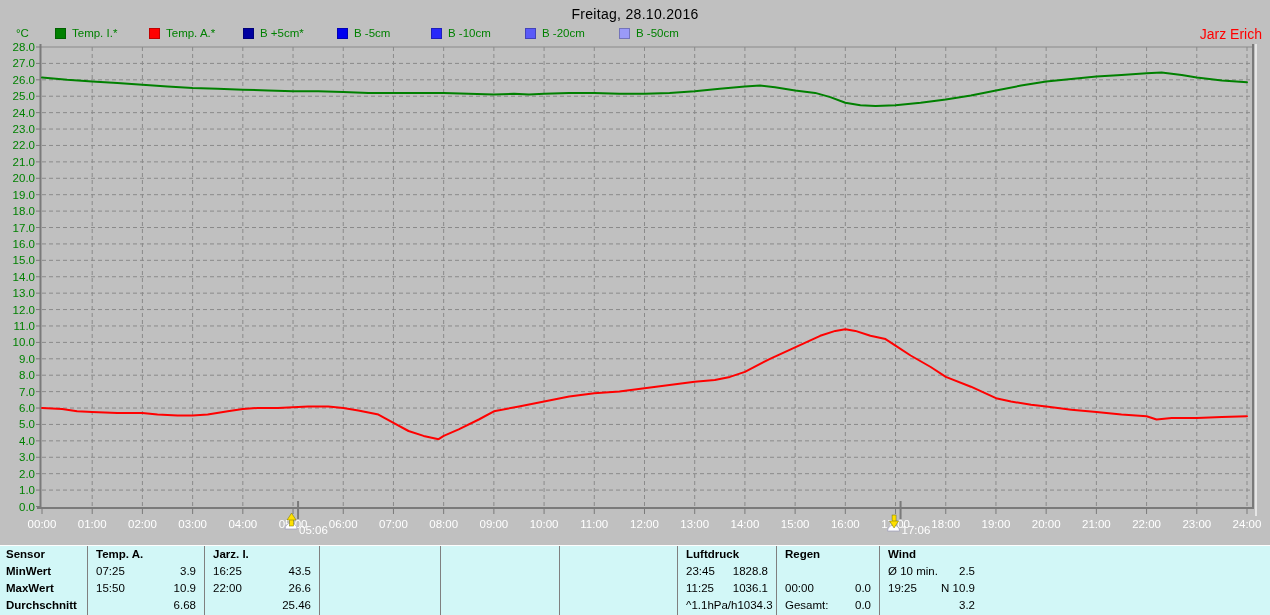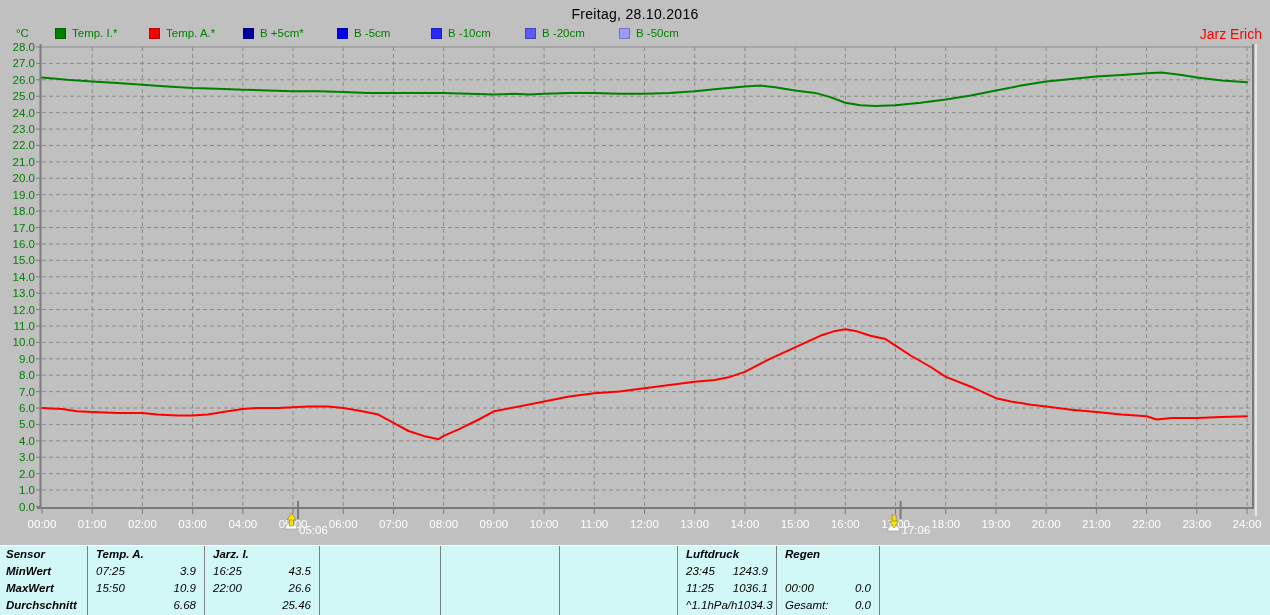--- a/index.html
+++ b/index.html
@@ -31,21 +31,21 @@
   .table-panel{
     position:absolute;left:0;top:545px;width:1270px;height:70px;
     background:#d2f7f7;border-top:1px solid #fdfdfd;
     display:flex;box-sizing:border-box;
   }
   .tcol{box-sizing:border-box;flex:0 0 auto;}
   .tcol.sep{border-right:1px solid #808080;}
   .trow{
     height:17px;line-height:17px;font-size:11.5px;color:#000;
     display:flex;justify-content:space-between;
-    padding:0 8px 0 8px;white-space:nowrap;overflow:hidden;font-style:italic;
+    padding:0 8px 0 8px;white-space:nowrap;overflow:hidden;
   }
   .trow .tl{text-align:left;}
   .trow .tr{text-align:right;margin-left:auto;}
   .trow.th{font-weight:bold;flex-direction:column;}
   .rowlabel{font-weight:bold;padding-left:6px;}
   .tcol-wind .trow{width:103px;box-sizing:border-box;}
 </style>
 </head>
 <body>
 
@@ -364,21 +364,21 @@
         <span class="tr"></span>
       </div>
     </div>
     <div class="tcol sep" style="width: 99px;">
       <div class="trow th">
         <span class="tl">Luftdruck</span>
         <span class="tr">hPa</span>
       </div>
       <div class="trow">
         <span class="tl">23:45</span>
-        <span class="tr">1243.9</span>
+        <span class="tr">1828.8</span>
       </div>
       <div class="trow">
         <span class="tl">11:25</span>
         <span class="tr">1036.1</span>
       </div>
       <div class="trow">
         <span class="tl">^1.1hPa/h</span>
         <span class="tr">1034.3</span>
       </div>
     </div>
@@ -391,15 +391,33 @@
         <span class="tl"></span>
         <span class="tr"></span>
       </div>
       <div class="trow">
         <span class="tl">00:00</span>
         <span class="tr">0.0</span>
       </div>
       <div class="trow">
         <span class="tl">Gesamt:</span>
         <span class="tr">0.0</span>
+      </div>
+    </div>
+    <div class="tcol tcol-wind" style="width: 390px;">
+      <div class="trow th">
+        <span class="tl">Wind</span>
+        <span class="tr">km/h</span>
+      </div>
+      <div class="trow">
+        <span class="tl">Ø 10 min.</span>
+        <span class="tr">2.5</span>
+      </div>
+      <div class="trow">
+        <span class="tl">19:25</span>
+        <span class="tr">N 10.9</span>
+      </div>
+      <div class="trow">
+        <span class="tl"></span>
+        <span class="tr">3.2</span>
       </div>
     </div>
   </div>
 
 </body></html>

